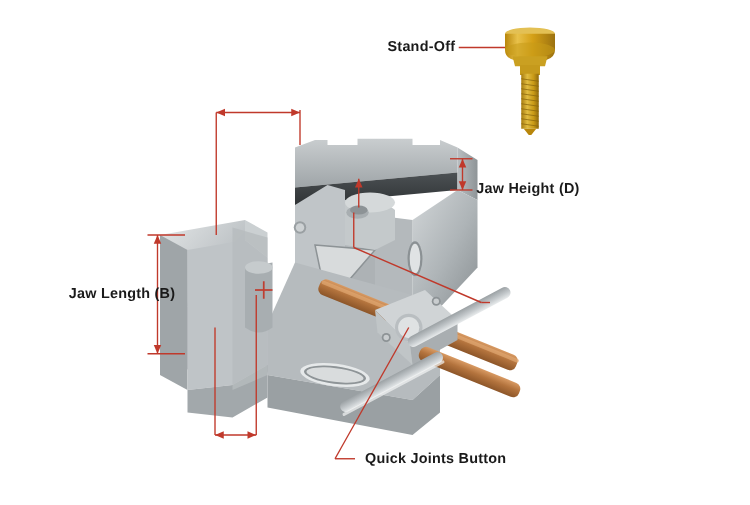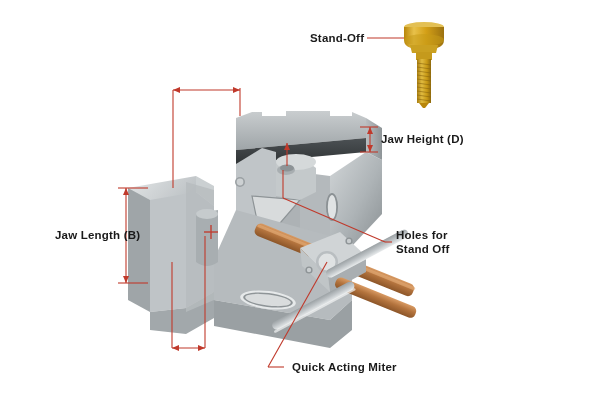--- a/index.html
+++ b/index.html
@@ -224,27 +224,23 @@
       </g>
 
       <g>
         <line x1="327" y1="262" x2="268" y2="367"></line>
         <line x1="268" y1="367" x2="284" y2="367"></line>
       </g>
     </g>
   </svg>
 
 
-  <div class="lbl" style="left:381px; top:132px;">Jaw Height (D)</div>
+  <div class="lbl" style="left:381px; top:144px;">Jaw Height (D)</div>
 
   <div class="lbl" style="left:55px; top:228px;">Jaw Length (B)</div>
 
 
   <div class="lbl" style="left:310px; top:31px;">Stand-Off</div>
 
-  <div class="lbl" style="left:396px; top:228px;">
-    <div>Holes for</div>
-    <div>Stand Off</div>
-  </div>
-
-  <div class="lbl" style="left:292px; top:360px;">Quick Acting Miter</div>
+
+  <div class="lbl" style="left:292px; top:360px;">Quick Joints Button</div>
 
 </div>
 
 </body></html>

